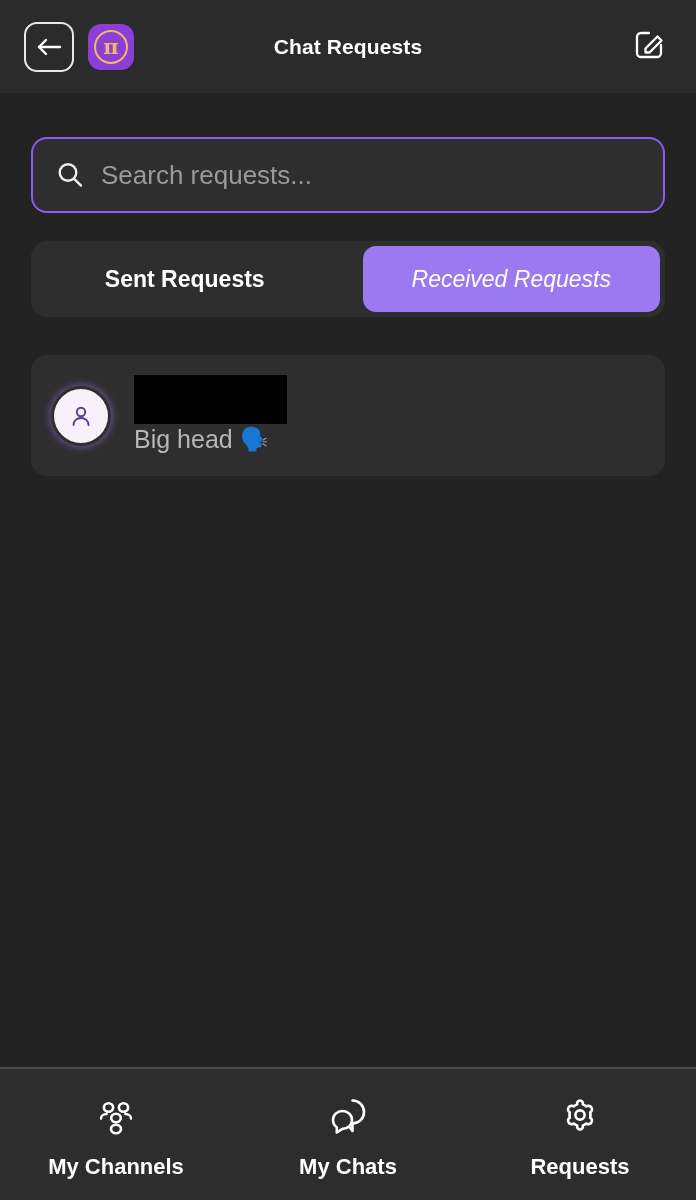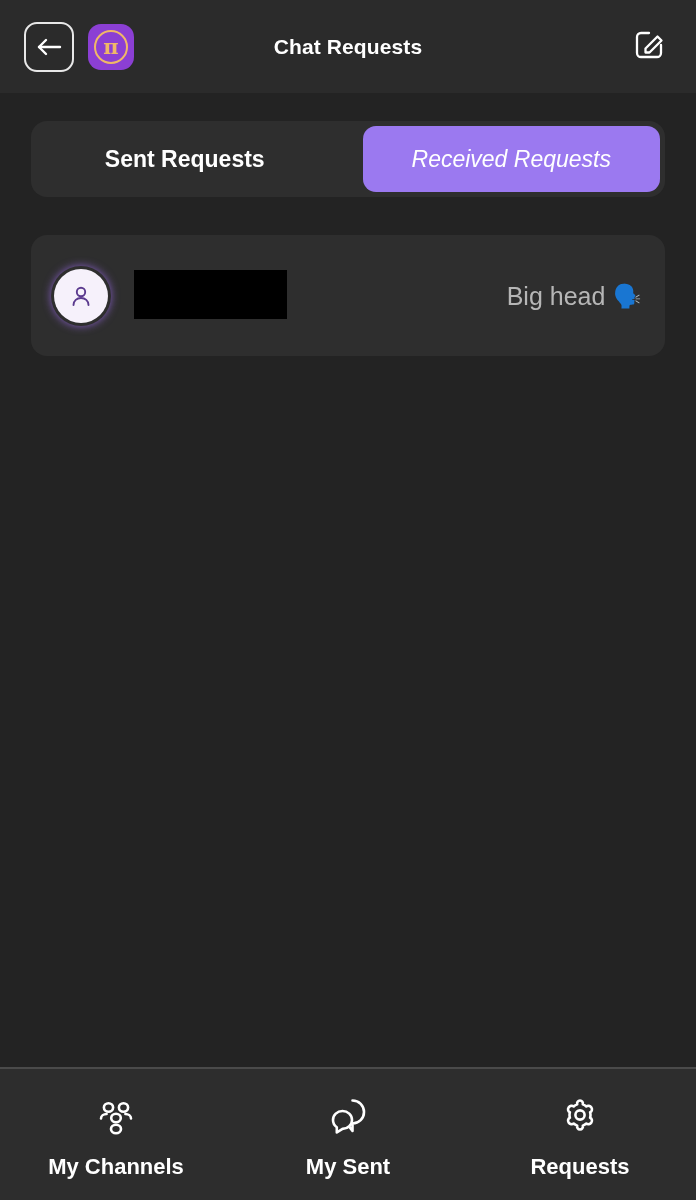--- a/index.html
+++ b/index.html
@@ -179,22 +179,22 @@
     justify-content: center;
     flex: 0 0 auto;
     box-shadow: 0 0 0 3px #2e2e2e, 0 0 9px 3px rgba(160,110,240,0.75);
   }
 
   .user-meta {
     margin-left: 26px;
     flex: 1 1 auto;
     min-width: 0;
     display: flex;
-    flex-direction: row;
-    justify-content: space-between;
+    flex-direction: column;
+    justify-content: flex-start;
   }
   .redacted-name {
     width: 153px;
     height: 49px;
     background: #000000;
     margin-top: -2px;
   }
   .user-subtitle {
     color: #b6b6b6;
     font-size: 25px;
@@ -295,20 +295,29 @@
         <svg width="34" height="34" viewBox="0 0 34 34" fill="none">
           <path d="M17 5 H9 C6.8 5 5 6.8 5 9 V25 C5 27.2 6.8 29 9 29 H25 C27.2 29 29 27.2 29 25 V17" stroke="#ffffff" stroke-width="2.3" stroke-linecap="round" stroke-linejoin="round"></path>
           <path d="M13.5 20.5 L25.5 8.5 L29.5 12.5 L17.5 24.5 H13.5 Z" stroke="#ffffff" stroke-width="2.3" stroke-linejoin="round" fill="none"></path>
         </svg>
       </span>
     </div>
   </div>
 
   <div class="body">
 
+    <div class="search-wrap">
+      <span class="search-icon">
+        <svg width="30" height="30" viewBox="0 0 30 30" fill="none">
+          <circle cx="13" cy="12.5" r="8.3" stroke="#f0f0f0" stroke-width="2.4"></circle>
+          <path d="M19.2 18.8 L26 25.6" stroke="#f0f0f0" stroke-width="2.4" stroke-linecap="round"></path>
+        </svg>
+      </span>
+      <input class="search-input" type="text" placeholder="Search requests..." style="">
+    </div>
 
     <div class="tabs">
       <div class="tab">Sent Requests</div>
       <div class="tab active">Received Requests</div>
     </div>
 
     <div class="card">
 
       <div class="avatar">
         <svg width="28" height="28" viewBox="0 0 28 28" fill="none">
@@ -345,21 +354,21 @@
       <span class="nav-label">My Channels</span>
     </div>
 
     <div class="nav-item">
       <span class="nav-icon">
         <svg width="46" height="46" viewBox="0 0 46 46" fill="none">
           <path d="M27.5 6.5 C34 6.5 39 11.5 39 18 C39 24.5 34 29.5 27.5 29.5 L27.5 37 L21.5 29.2" stroke="#ffffff" stroke-width="2.6" stroke-linecap="round" stroke-linejoin="round"></path>
           <path d="M17.5 17 C12.2 17 8 21 8 26 C8 29 9.5 31.6 11.8 33.2 L11.8 38.5 L17.5 34.9 C22.8 34.9 27 30.9 27 26 C27 21 22.8 17 17.5 17 Z" stroke="#ffffff" stroke-width="2.6" stroke-linejoin="round" fill="#2d2d2d"></path>
         </svg>
       </span>
-      <span class="nav-label">My Sent</span>
+      <span class="nav-label">My Chats</span>
     </div>
 
     <div class="nav-item">
       <span class="nav-icon">
         <svg width="46" height="46" viewBox="0 0 46 46" fill="none">
           <path d="M23 6.5 C25.1 6.5 26.3 8.6 25.8 10.4 C27.1 10.9 28.3 11.6 29.3 12.5 C30.8 11.3 33.2 11.7 34.4 13.5 C35.6 15.3 34.8 17.6 33.1 18.3 C33.4 19.2 33.5 20.1 33.5 21 C33.5 21.9 33.4 22.8 33.1 23.7 C34.8 24.4 35.6 26.7 34.4 28.5 C33.2 30.3 30.8 30.7 29.3 29.5 C28.3 30.4 27.1 31.1 25.8 31.6 C26.3 33.4 25.1 35.5 23 35.5 C20.9 35.5 19.7 33.4 20.2 31.6 C18.9 31.1 17.7 30.4 16.7 29.5 C15.2 30.7 12.8 30.3 11.6 28.5 C10.4 26.7 11.2 24.4 12.9 23.7 C12.6 22.8 12.5 21.9 12.5 21 C12.5 20.1 12.6 19.2 12.9 18.3 C11.2 17.6 10.4 15.3 11.6 13.5 C12.8 11.7 15.2 11.3 16.7 12.5 C17.7 11.6 18.9 10.9 20.2 10.4 C19.7 8.6 20.9 6.5 23 6.5 Z" stroke="#ffffff" stroke-width="2.6" stroke-linejoin="round"></path>
           <circle cx="23" cy="21" r="4.6" stroke="#ffffff" stroke-width="2.6"></circle>
         </svg>
       </span>
       <span class="nav-label">Requests</span>

